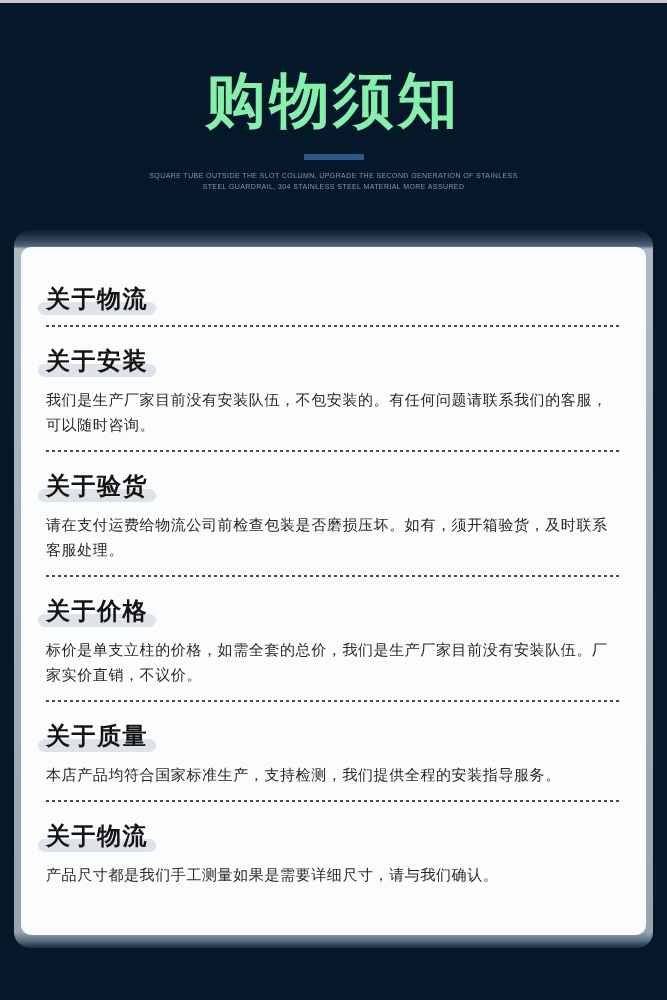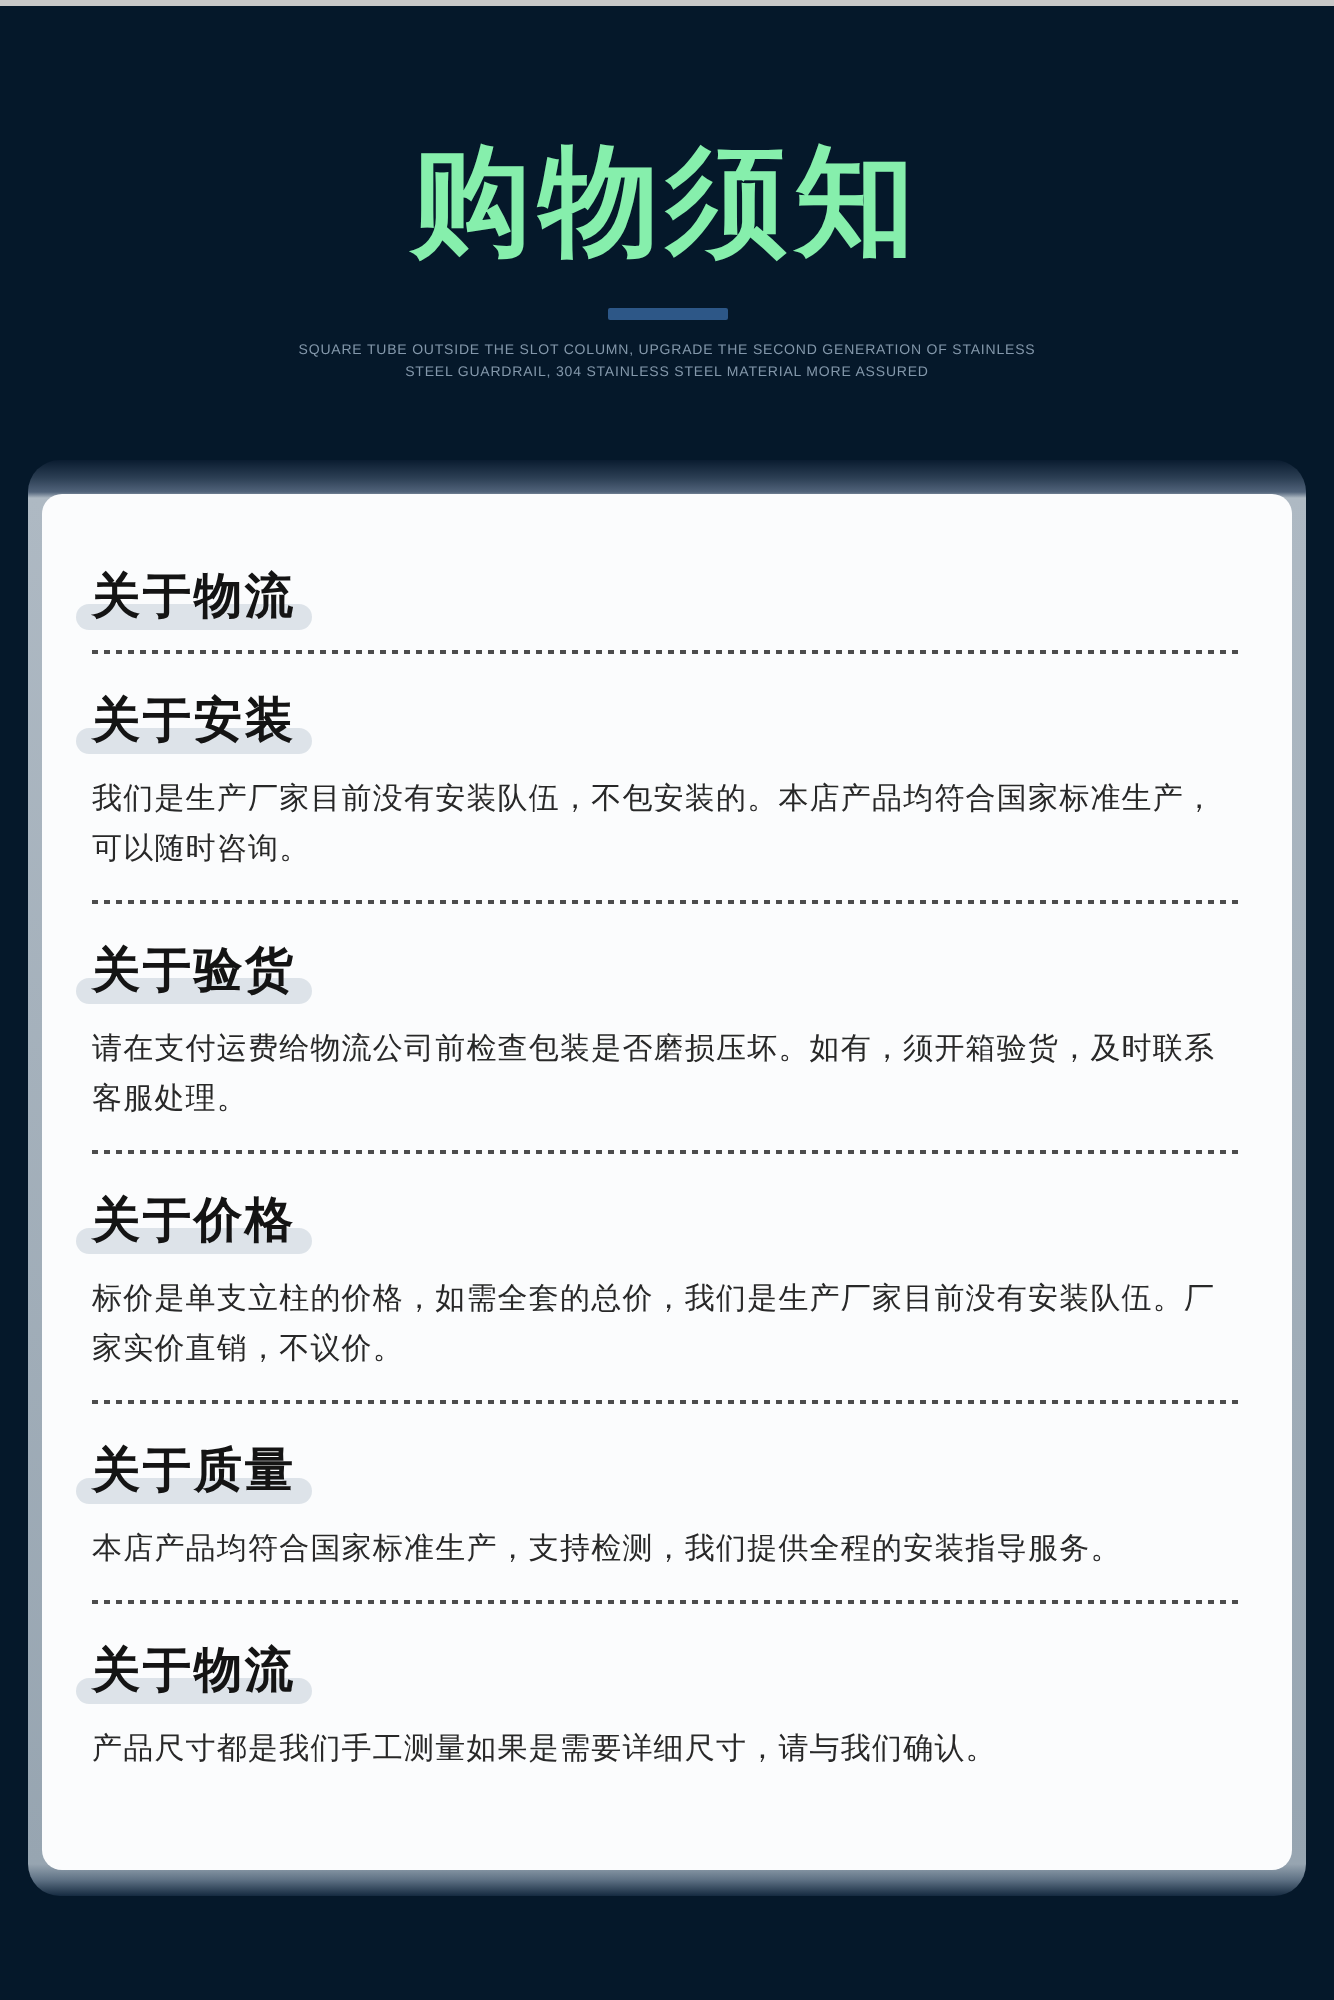--- a/index.html
+++ b/index.html
@@ -116,21 +116,21 @@
 <div class="card-frame">
   <div class="card">
 
     <section class="notice-section">
       <h2 class="sec-heading"><span class="hl">关于物流</span></h2>
       <div class="divider"></div>
     </section>
 
     <section class="notice-section">
       <h2 class="sec-heading"><span class="hl">关于安装</span></h2>
-      <p class="sec-body">我们是生产厂家目前没有安装队伍，不包安装的。本店产品均符合国家标准生产，可以随时咨询。</p>
+      <p class="sec-body">我们是生产厂家目前没有安装队伍，不包安装的。有任何问题请联系我们的客服，可以随时咨询。</p>
       <div class="divider"></div>
     </section>
 
     <section class="notice-section">
       <h2 class="sec-heading"><span class="hl">关于验货</span></h2>
       <p class="sec-body">请在支付运费给物流公司前检查包装是否磨损压坏。如有，须开箱验货，及时联系客服处理。</p>
       <div class="divider"></div>
     </section>
 
     <section class="notice-section">

